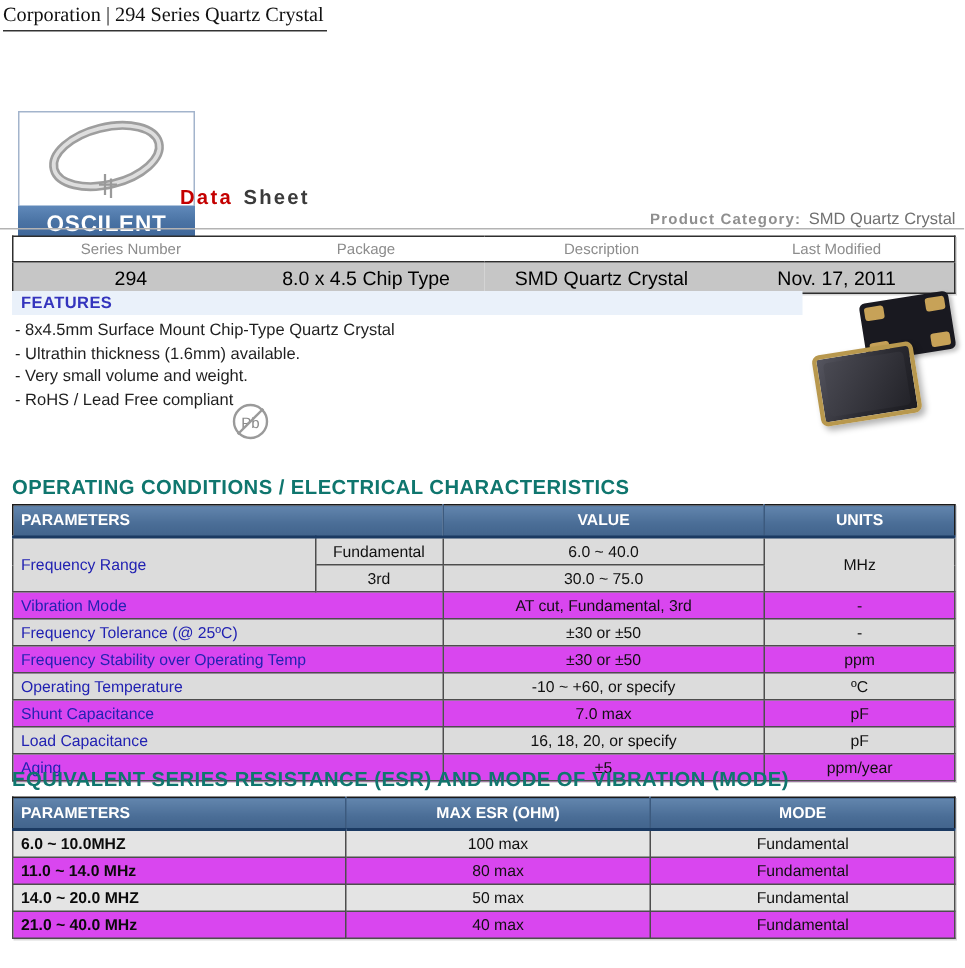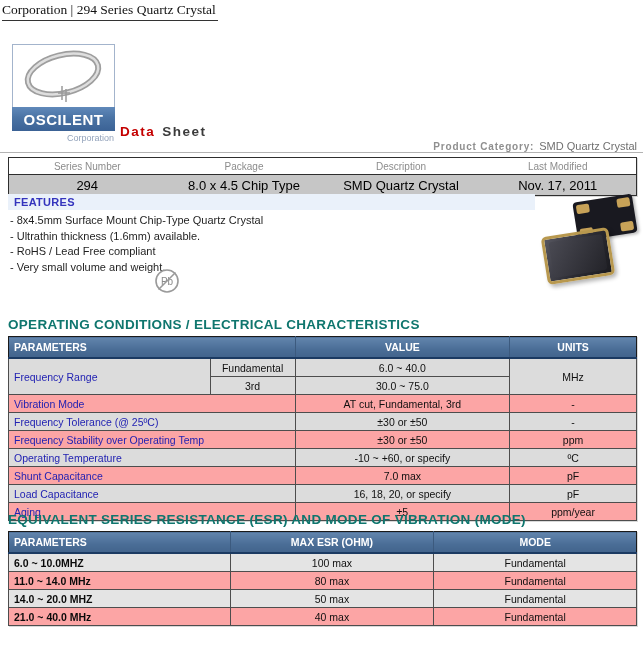--- a/index.html
+++ b/index.html
@@ -4,21 +4,21 @@
 <style>
   html,body{margin:0;padding:0;background:#fff;}
   #page{position:relative;width:643px;height:645px;background:#fff;overflow:hidden;
         font-family:"Liberation Sans",sans-serif;color:#111;}
 
   
   .titlebar{position:absolute;left:2px;top:2px;font-family:"Liberation Serif",serif;
             font-size:13.5px;color:#111;border-bottom:1px solid #333;padding:0 2px 2px 0;}
 
   
-  .logo{position:absolute;left:12px;top:44px;width:103px;}
+  .logo{position:absolute;left:12px;top:74px;width:118px;}
   .logo-box{border:1px solid #a3b4cc;border-bottom:none;background:#fff;height:62px;
             display:flex;align-items:center;justify-content:center;}
   .logo-band{height:24px;background:linear-gradient(180deg,#6089ba 0%,#4a73a4 45%,#3b6295 100%);
              color:#fff;font-weight:bold;font-size:15px;letter-spacing:0.5px;
              display:flex;align-items:center;justify-content:center;}
   .logo-corp{font-size:9px;color:#93a3bb;text-align:right;margin-top:2px;padding-right:1px;}
 
   
   .datasheet{position:absolute;left:120px;top:124px;font-size:13.5px;font-weight:bold;letter-spacing:1.5px;}
   .datasheet .red{color:#c40000;}
@@ -67,21 +67,21 @@
   .data-table{position:absolute;left:8px;width:629px;border:1px solid #1a1a1a;font-size:10.5px;
               box-shadow:1px 1px 0 0 #d9d9d9;}
   .op-table{top:336px;} .esr-table{top:531px;}
   .data-table th{height:18px;color:#fff;font-weight:bold;font-size:10.5px;
         background:linear-gradient(180deg,#6285ad 0%,#4a6d96 60%,#42648c 100%);
         border-bottom:2px solid #1b3a62;text-align:center;border-left:1px solid #3c5a7e;}
   .data-table th.th-left{text-align:left;padding-left:5px;border-left:none;}
   .data-table td{height:17px;border:1px solid #4d4d4d;text-align:center;color:#101010;padding:0 3px;}
   .data-table td.param{color:#2222b2;font-weight:normal;text-align:left;padding-left:5px;}
   .esr-table td.param{color:#0a0a0a;font-weight:bold;text-align:left;padding-left:5px;}
-  tr.g td{background:#dcdcdc;} tr.w td{background:#fca5a5;}
+  tr.g td{background:#dcdcdc;} tr.w td{background:#d946ef;}
   .esr-table tr.g td{background:#e4e4e4;}
 </style>
 </head>
 <body>
 
 <div id="page">
 
   <div class="titlebar">Corporation | 294 Series Quartz Crystal</div>
 
   <div class="logo">
@@ -126,22 +126,22 @@
       <td>SMD Quartz Crystal</td>
       <td>Nov. 17, 2011</td>
     </tr>
   </tbody>
     </table>
 
   <div class="features-title">FEATURES</div>
   <div class="features-list">
     <div>- 8x4.5mm Surface Mount Chip-Type Quartz Crystal</div>
     <div>- Ultrathin thickness (1.6mm) available.</div>
+    <div>- Very small volume and weight.</div>
     <div>- RoHS / Lead Free compliant</div>
-    <div>- Very small volume and weight.</div>
   </div>
 
   <div class="pb">
     <svg width="30" height="30" viewBox="0 0 30 30">
       <circle cx="15" cy="15" r="11" fill="none" stroke="#9a9a9a" stroke-width="1.6"></circle>
       <text x="15" y="19" text-anchor="middle" font-size="10" fill="#8a8a8a" font-family="Liberation Sans, sans-serif">Pb</text>
       <line x1="6.5" y1="23.5" x2="23.5" y2="6.5" stroke="#9a9a9a" stroke-width="1.6"></line>
     </svg>
   </div>
 

